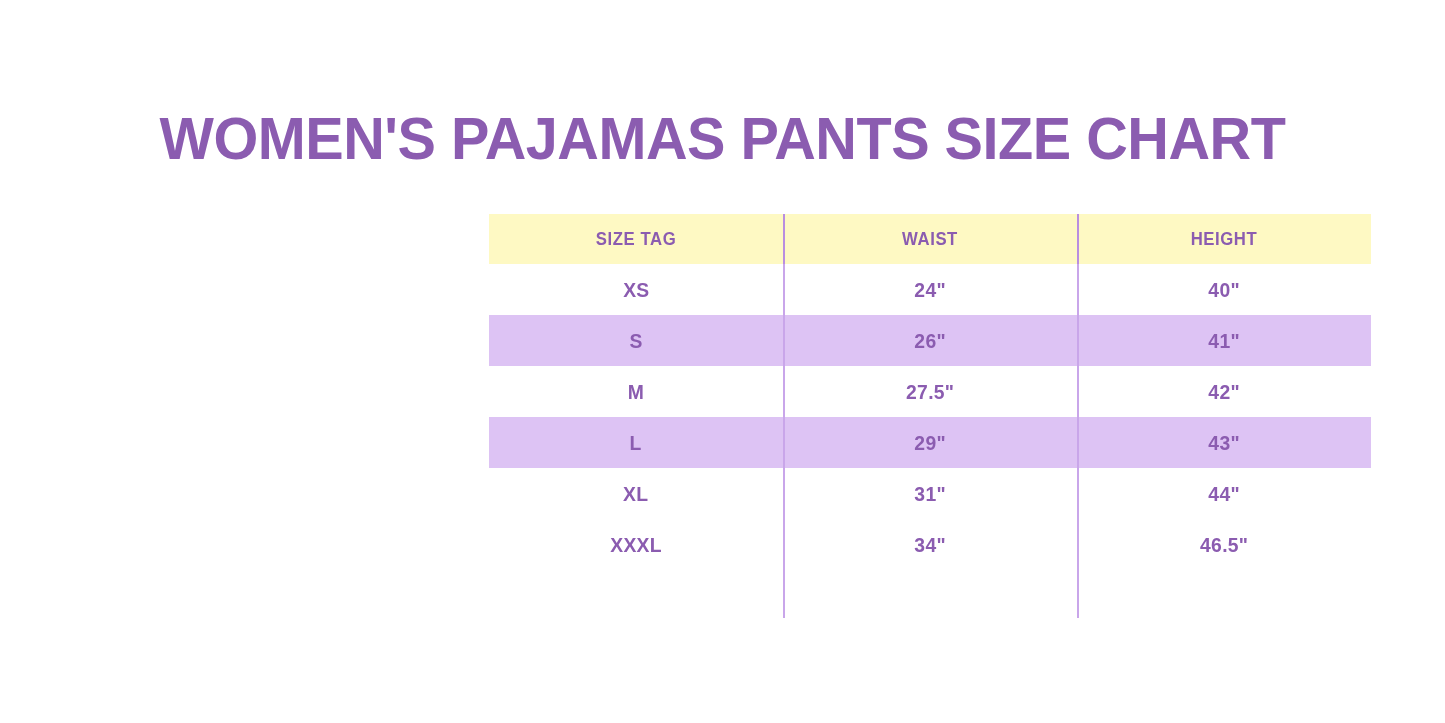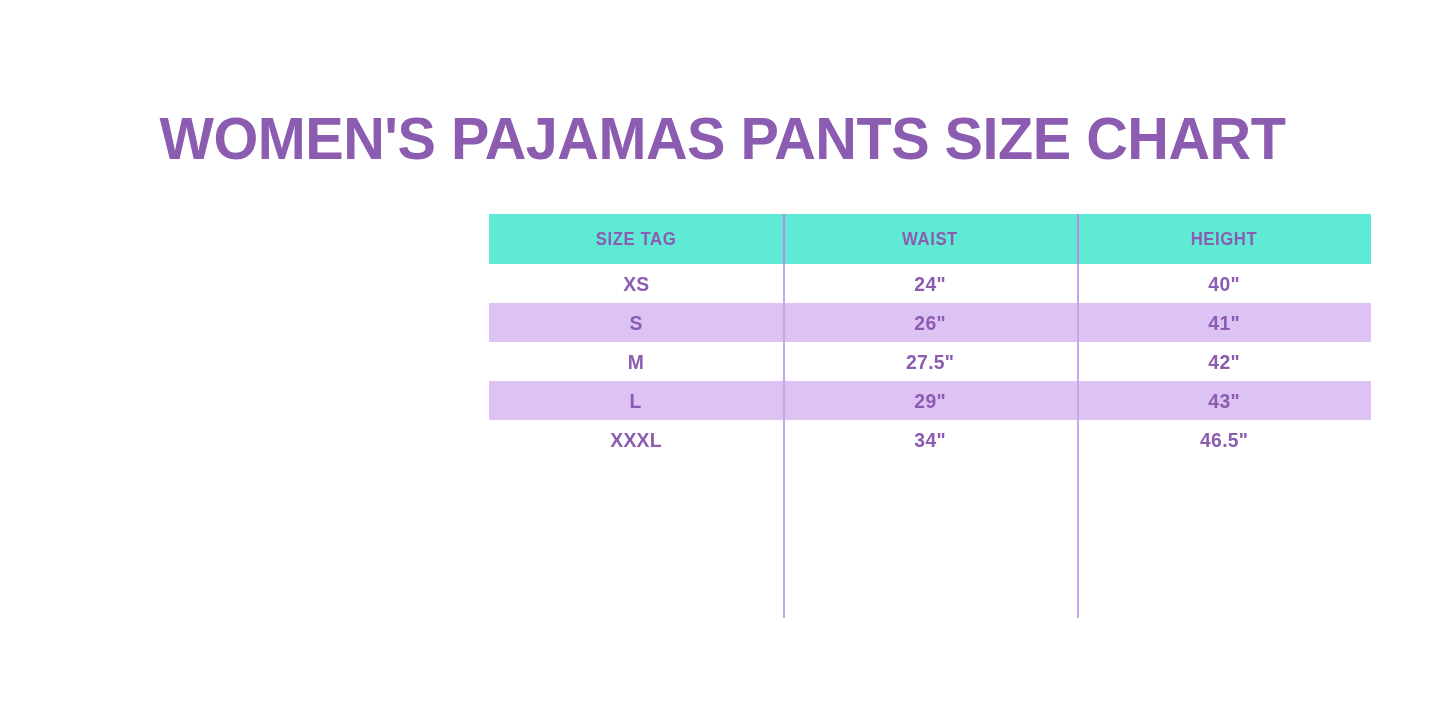--- a/index.html
+++ b/index.html
@@ -60,34 +60,34 @@
 
   table.size-table th,
   table.size-table td {
     text-align: center;
     vertical-align: middle;
     border: 0;
     padding: 0;
   }
 
   thead tr.header-row {
-    background: #5eead4;
+    background: #fef9c3;
   }
 
   thead th {
     height: 50px;
     color: #8b5cb0;
     font-size: 18px;
     font-weight: bold;
     letter-spacing: 0.6px;
     transform: scaleX(0.93);
   }
 
   tbody tr {
-    height: 39px;
+    height: 51px;
   }
 
   tbody tr.row-odd {
     background: #ffffff;
   }
 
   tbody tr.row-even {
     background: #ddc3f4;
   }
 
@@ -172,20 +172,25 @@
           <td><span class="cell-text">M</span></td>
           <td><span class="cell-text">27.5"</span></td>
           <td><span class="cell-text">42"</span></td>
         </tr>
         <tr class="row-even">
           <td><span class="cell-text">L</span></td>
           <td><span class="cell-text">29"</span></td>
           <td><span class="cell-text">43"</span></td>
         </tr>
         <tr class="row-odd">
+          <td><span class="cell-text">XL</span></td>
+          <td><span class="cell-text">31"</span></td>
+          <td><span class="cell-text">44"</span></td>
+        </tr>
+        <tr class="row-odd">
           <td><span class="cell-text">XXXL</span></td>
           <td><span class="cell-text">34"</span></td>
           <td><span class="cell-text">46.5"</span></td>
         </tr>
       </tbody>
     </table>
   </div>
 
   <div class="col-divider div-1"></div>
   <div class="col-divider div-2"></div>

